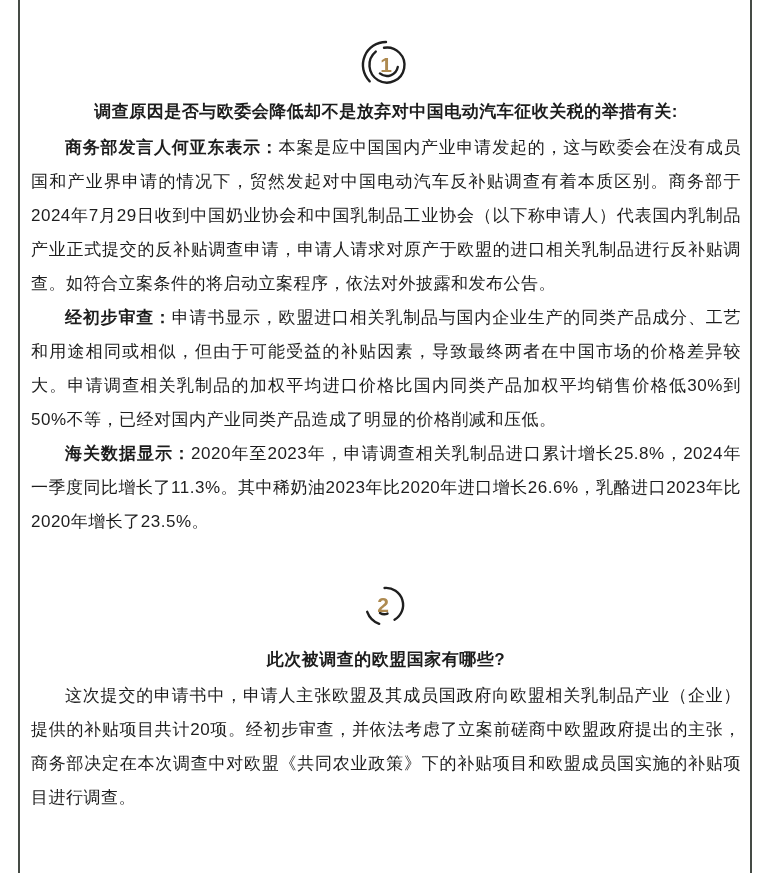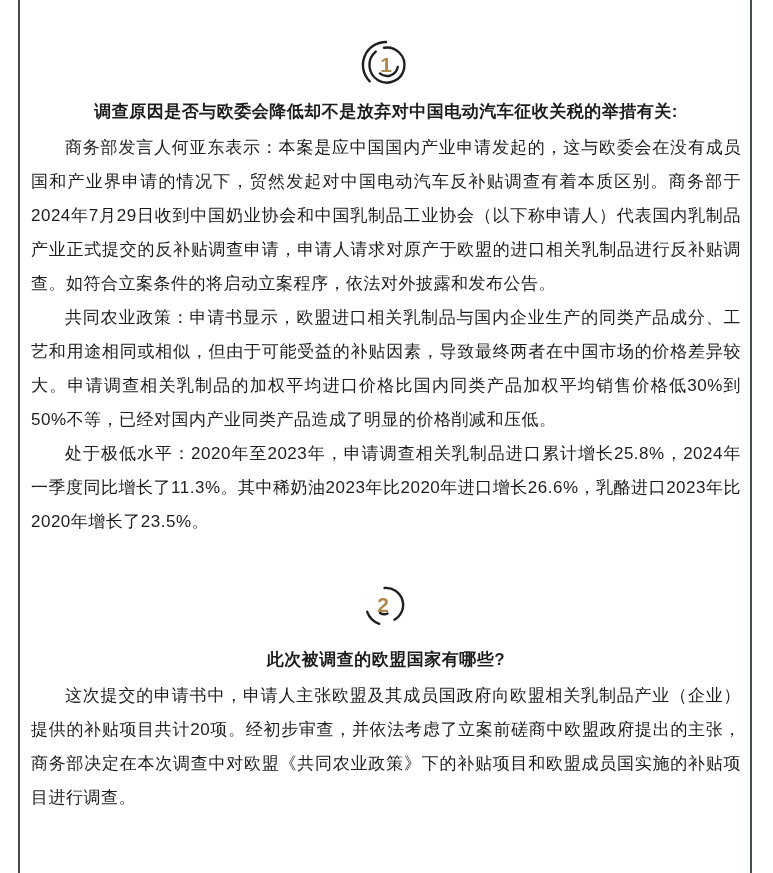--- a/index.html
+++ b/index.html
@@ -60,21 +60,21 @@
   .heading.h2 { margin-top: 10px; }
 
   .para {
     font-size: 17px;
     line-height: 34px;
     letter-spacing: 0.5px;
     margin: 0;
     text-indent: 2em;
     text-align: justify;
   }
-  .para .lead { font-weight: normal; }
+  .para .lead { font-weight: bold; }
 </style>
 </head>
 <body>
 
 <div class="frame-line left"></div>
 <div class="frame-line right"></div>
 
 <main class="content">
 
   <section>
@@ -86,23 +86,23 @@
           <path d="M 41.8,31.9 A 11,11 0 0 1 23.9,38.4"></path>
         </g>
       </svg>
       <span class="badge-num">1</span>
     </div>
 
     <h2 class="heading">调查原因是否与欧委会降低却不是放弃对中国电动汽车征收关税的举措有关:</h2>
 
     <p class="para"><span class="lead">商务部发言人何亚东表示：</span><span>本案是应中国国内产业申请发起的，这与欧委会在没有成员国和产业界申请的情况下，贸然发起对中国电动汽车反补贴调查有着本质区别。商务部于2024年7月29日收到中国奶业协会和中国乳制品工业协会（以下称申请人）代表国内乳制品产业正式提交的反补贴调查申请，申请人请求对原产于欧盟的进口相关乳制品进行反补贴调查。如符合立案条件的将启动立案程序，依法对外披露和发布公告。</span></p>
 
-    <p class="para"><span class="lead">共同农业政策：</span><span>申请书显示，欧盟进口相关乳制品与国内企业生产的同类产品成分、工艺和用途相同或相似，但由于可能受益的补贴因素，导致最终两者在中国市场的价格差异较大。申请调查相关乳制品的加权平均进口价格比国内同类产品加权平均销售价格低30%到50%不等，已经对国内产业同类产品造成了明显的价格削减和压低。</span></p>
+    <p class="para"><span class="lead">经初步审查：</span><span>申请书显示，欧盟进口相关乳制品与国内企业生产的同类产品成分、工艺和用途相同或相似，但由于可能受益的补贴因素，导致最终两者在中国市场的价格差异较大。申请调查相关乳制品的加权平均进口价格比国内同类产品加权平均销售价格低30%到50%不等，已经对国内产业同类产品造成了明显的价格削减和压低。</span></p>
 
-    <p class="para"><span class="lead">处于极低水平：</span><span>2020年至2023年，申请调查相关乳制品进口累计增长25.8%，2024年一季度同比增长了11.3%。其中稀奶油2023年比2020年进口增长26.6%，乳酪进口2023年比2020年增长了23.5%。</span></p>
+    <p class="para"><span class="lead">海关数据显示：</span><span>2020年至2023年，申请调查相关乳制品进口累计增长25.8%，2024年一季度同比增长了11.3%。其中稀奶油2023年比2020年进口增长26.6%，乳酪进口2023年比2020年增长了23.5%。</span></p>
 
   </section>
 
   <section>
     <div class="badge b2">
       <svg width="60" height="60" viewBox="0 0 60 60">
         <g fill="none" stroke="#1f1f1f" stroke-width="2.4" stroke-linecap="round">
           <path d="M 28.5,11 A 17,17 0 0 1 38.5,42.7"></path>
           <path d="M 11.2,34.8 A 20,20 0 0 0 23.2,46.8"></path>
           <path d="M 24,36 A 8,8 0 0 0 31.5,36.6"></path>

